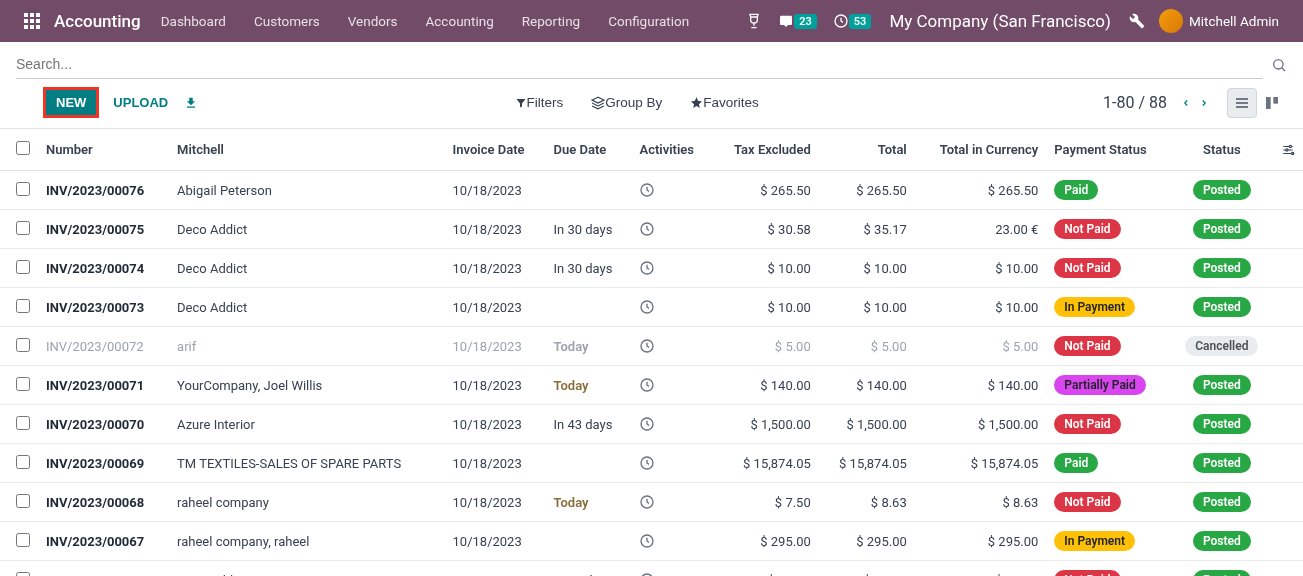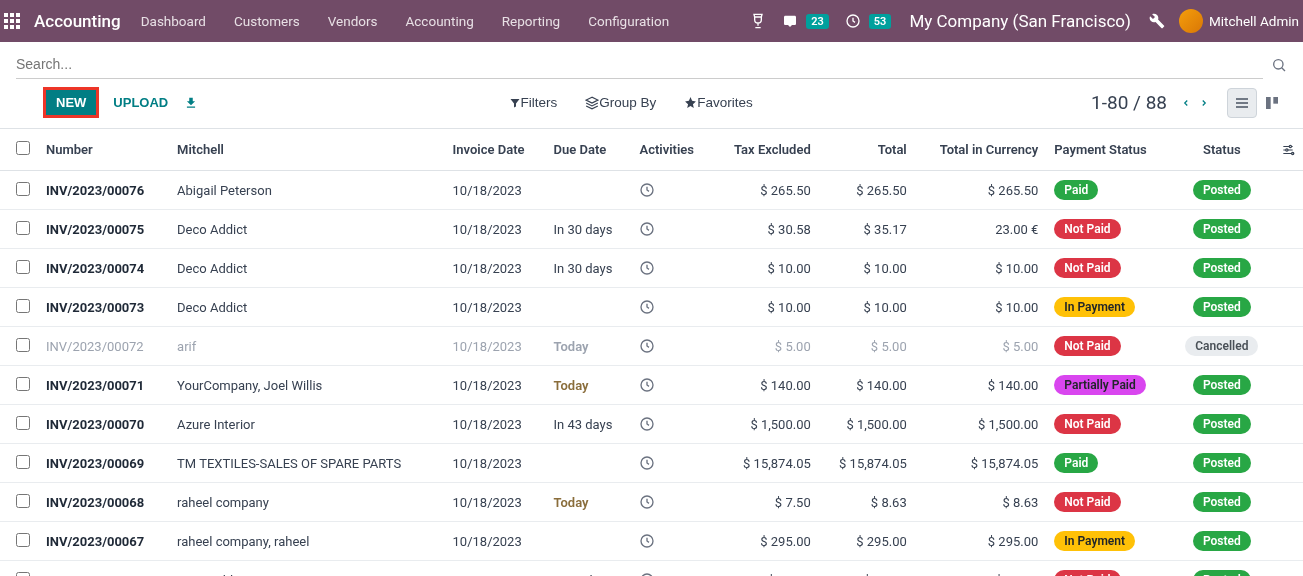--- a/index.html
+++ b/index.html
@@ -1,41 +1,41 @@
 <!DOCTYPE html>
 <html><head>
 <meta charset="utf-8">
 <style>
 * { margin: 0; padding: 0; box-sizing: border-box; }
 body { font-family: -apple-system, BlinkMacSystemFont, "Segoe UI", Roboto, sans-serif; font-size: 13px; color: #374151; background: #fff; }
 
-.topnav { background: #714B67; height: 42px; display: flex; align-items: center; padding: 0 4px; color: #fff; }
+.topnav { background: #714B67; height: 42px; display: flex; align-items: center; padding: 0 24px; color: #fff; }
 .topnav .apps-icon { width: 16px; height: 16px; margin-right: 14px; cursor: pointer; }
 .topnav .brand { font-size: 17px; font-weight: 500; margin-right: 20px; }
 .topnav .menu-item { font-size: 13.5px; margin-right: 28px; cursor: pointer; color: #e8e0e5; }
 .topnav .spacer { flex: 1; }
-.topnav .nav-icon { margin: 0 8px; cursor: pointer; display: flex; align-items: center; gap: 8px; font-size: 12px; }
+.topnav .nav-icon { margin: 0 8px; cursor: pointer; display: flex; align-items: center; gap: 0; font-size: 12px; }
 .topnav .badge { background: #00a09d; color: #fff; border-radius: 3px; padding: 1px 5px; font-size: 11px; font-weight: 600; }
 .topnav .company-name { margin: 0 10px; font-size: 17px; cursor: pointer; }
 .topnav .avatar { width: 24px; height: 24px; border-radius: 50%; background: linear-gradient(135deg,#f59e0b,#d97706); margin: 0 6px; display: inline-block;}
 .topnav .username { font-size: 13.5px; }
 
 .control-row1 { display: flex; align-items: center; padding: 8px 16px 4px; }
 .control-row1 .page-title { font-size: 20px; color: #374151; flex: 0 0 50%; }
 .control-row1 .search-wrap { flex: 1; display: flex; align-items: center; border-bottom: 1px solid #ccc; }
 .control-row1 .search-input { flex: 1; border: none; outline: none; font-size: 14px; padding: 6px 0; color: #666; }
 .search-icon-right { color: #6b7280; cursor: pointer; margin-left: 8px;}
 
 .control-row2 { display: flex; align-items: center; padding: 4px 16px 10px; border-bottom: 1px solid #dee2e6; }
 .new-btn { background: #017e84; color: #fff; border: 3px solid #ed3528; padding: 5px 10px; font-weight: 700; font-size: 13px; cursor: pointer; border-radius: 0; margin-left: 27px; }
 .upload-btn { color: #017e84; font-weight: 600; background: none; border: none; margin-left: 14px; cursor: pointer; font-size: 13px; }
 .dl-icon { color: #017e84; margin-left: 16px; cursor: pointer; }
 .control-row2 .spacer { flex: 1; }
 .fg-btn { background: none; border: none; color: #374151; font-size: 13.5px; cursor: pointer; display: flex; align-items: center; margin-right: 28px; }
-.pager-text { color: #374151; font-size: 19px; margin-right: 10px; }
+.pager-text { color: #374151; font-size: 16px; margin-right: 10px; }
 .pager-arrow { color: #017e84; cursor: pointer; margin: 0 4px; font-size: 14px; }
 .view-toggle { display: flex; margin-left: 14px; }
 .view-btn { width: 30px; height: 30px; display: flex; align-items: center; justify-content: center; cursor: pointer; border: 1px solid transparent; }
 .view-btn.active { background: #e9ecef; border: 1px solid #ced4da; border-radius: 4px; }
 
 .table-wrap { width: 100%; }
 table { width: 100%; border-collapse: collapse; }
 th { text-align: left; font-weight: 600; color: #374151; padding: 12px 8px; border-bottom: 1px solid #dee2e6; font-size: 13px; white-space: nowrap; }
 td { padding: 9px 8px; border-bottom: 1px solid #e9ecef; font-size: 13px; white-space: nowrap; }
 th.num, td.num { text-align: right; }

